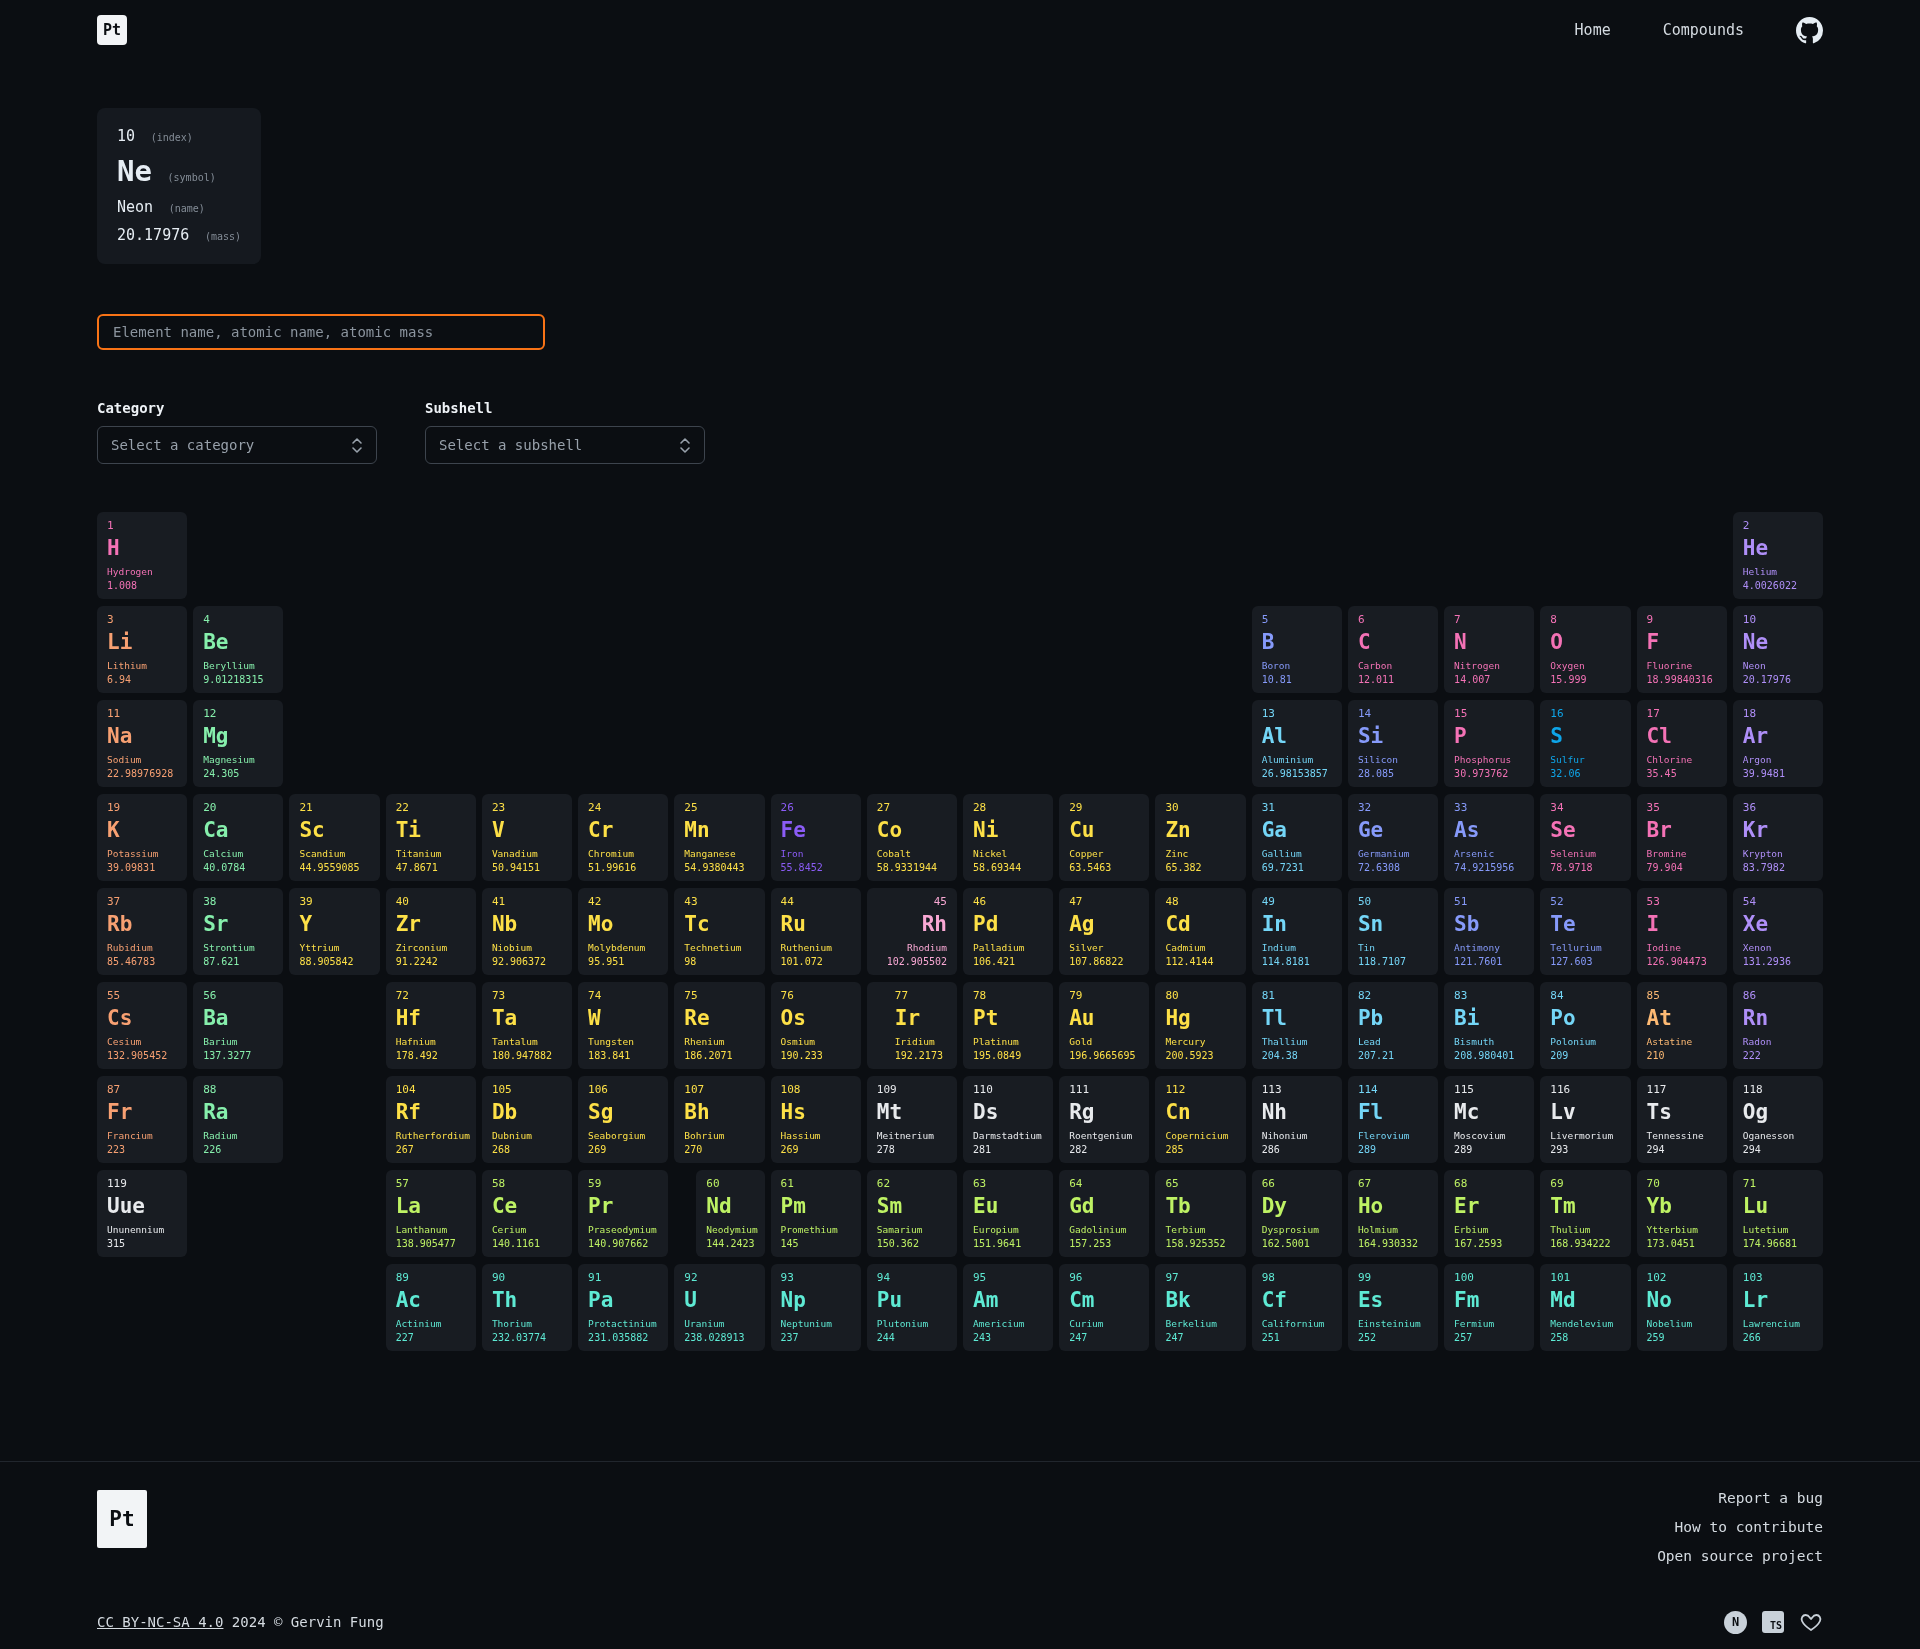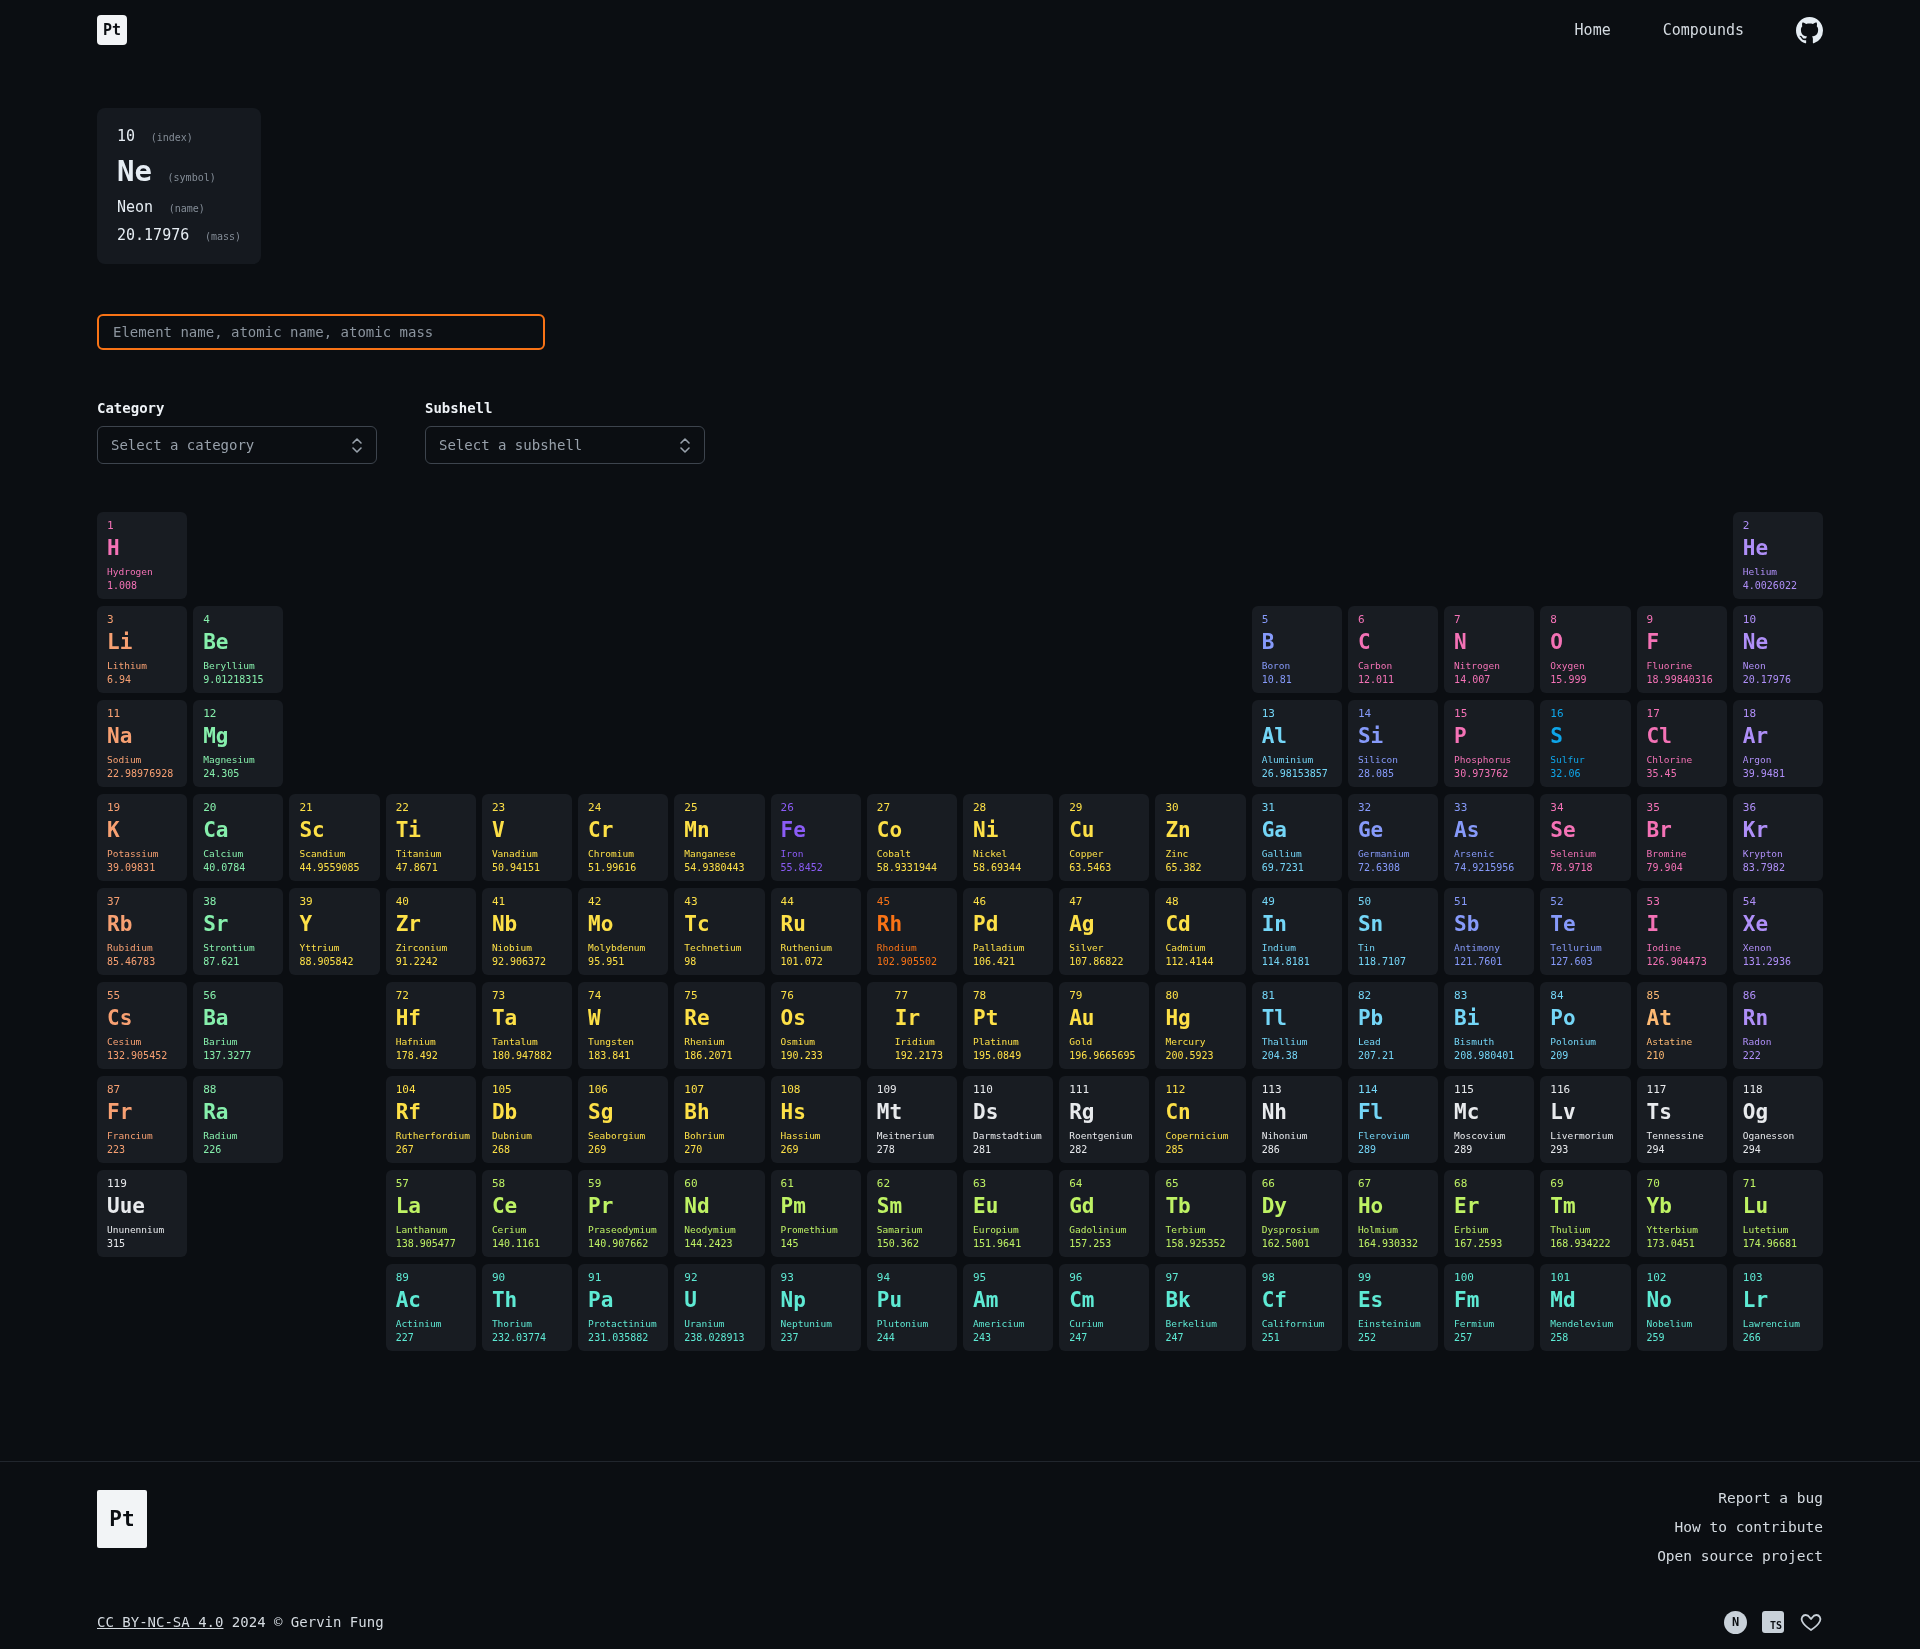--- a/index.html
+++ b/index.html
@@ -386,21 +386,21 @@
         <div class="sym">Tc</div>
         <div class="nm">Technetium</div>
         <div class="ms">98</div>
       </div>
       <div class="cell" style="grid-area: 5 / 8; color: rgb(253, 224, 71);">
         <div class="num">44</div>
         <div class="sym">Ru</div>
         <div class="nm">Ruthenium</div>
         <div class="ms">101.072</div>
       </div>
-      <div class="cell" style="grid-area: 5 / 9; color: #f97316;">
+      <div class="cell" style="grid-area: 5 / 9; color: #f9a8d4; align-items: flex-end;">
         <div class="num">45</div>
         <div class="sym">Rh</div>
         <div class="nm">Rhodium</div>
         <div class="ms">102.905502</div>
       </div>
       <div class="cell" style="grid-area: 5 / 10; color: rgb(253, 224, 71);">
         <div class="num">46</div>
         <div class="sym">Pd</div>
         <div class="nm">Palladium</div>
         <div class="ms">106.421</div>
@@ -674,21 +674,21 @@
         <div class="sym">Ce</div>
         <div class="nm">Cerium</div>
         <div class="ms">140.1161</div>
       </div>
       <div class="cell" style="grid-area: 8 / 6; color: rgb(190, 242, 100);">
         <div class="num">59</div>
         <div class="sym">Pr</div>
         <div class="nm">Praseodymium</div>
         <div class="ms">140.907662</div>
       </div>
-      <div class="cell" style="grid-area: 8 / 7; color: rgb(190, 242, 100);">
+      <div class="cell" style="grid-area: 8 / 7; color: rgb(190, 242, 100); margin-left: 22px;">
         <div class="num">60</div>
         <div class="sym">Nd</div>
         <div class="nm">Neodymium</div>
         <div class="ms">144.2423</div>
       </div>
       <div class="cell" style="grid-area: 8 / 8; color: rgb(190, 242, 100);">
         <div class="num">61</div>
         <div class="sym">Pm</div>
         <div class="nm">Promethium</div>
         <div class="ms">145</div>

